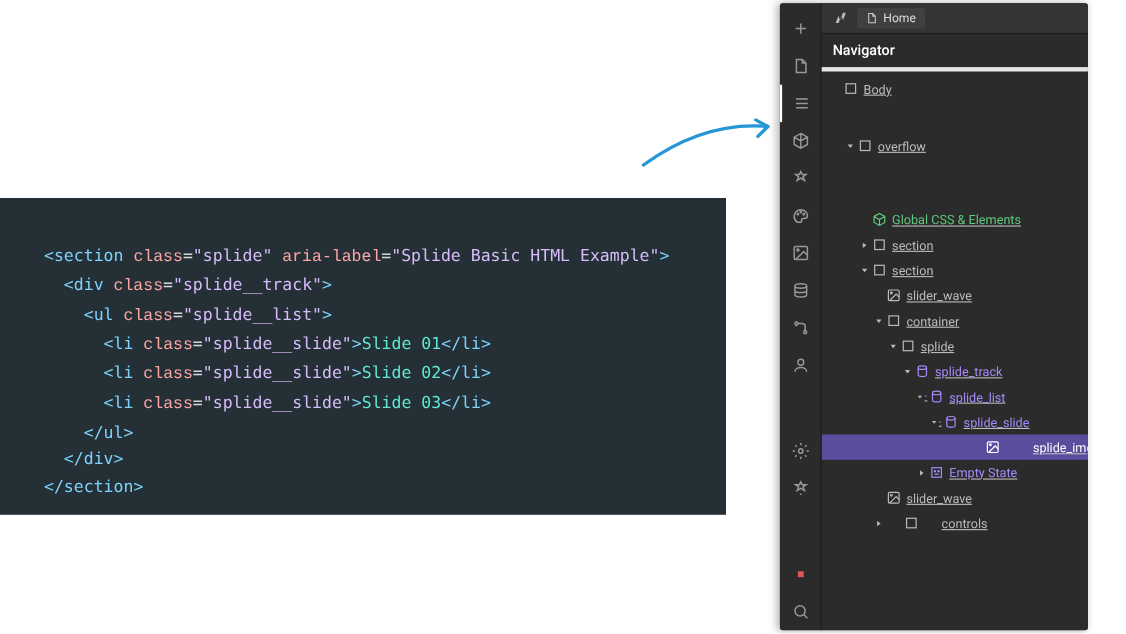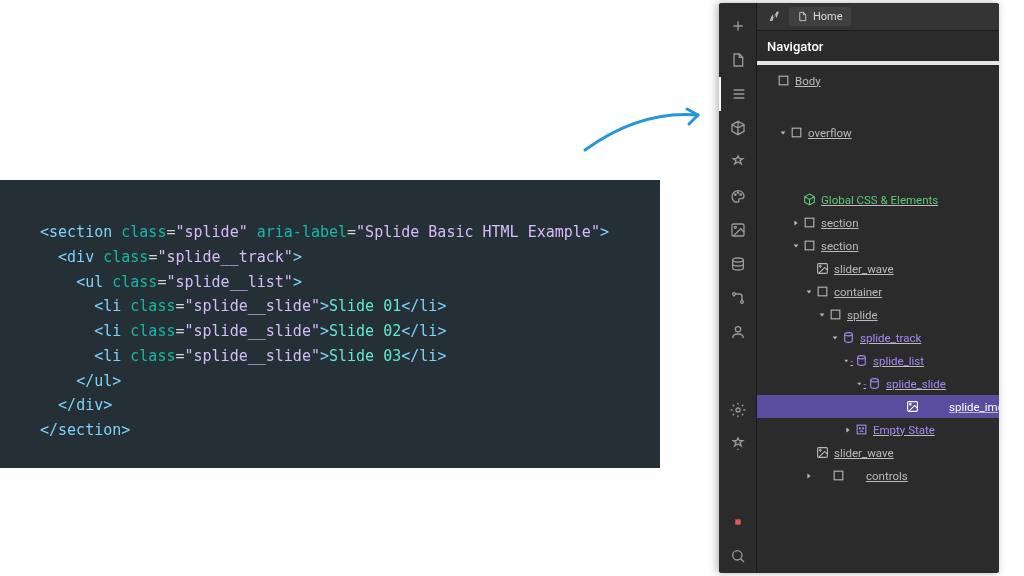--- a/index.html
+++ b/index.html
@@ -3,30 +3,30 @@
 <meta charset="utf-8">
 <style>
 * { margin: 0; padding: 0; box-sizing: border-box; }
 body { width: 1024px; height: 576px; background: #fff; font-family: -apple-system, BlinkMacSystemFont, "Segoe UI", Roboto, sans-serif; overflow: hidden; position: relative; }
 
 
 .code-block { position: absolute; left: 0; top: 180px; width: 660px; height: 288px; background: #253036; padding: 40px 40px; font-family: "SF Mono", Menlo, Consolas, monospace; font-size: 15px; line-height: 1.65; color: #d1d5db; }
 .code-line { white-space: pre; }
 .tag-bracket { color: #7dd3fc; }
 .tag-name { color: #7dd3fc; }
-.attr-name { color: #14b8a6; }
+.attr-name { color: #fca5a5; font-family: Liberation Mono, monospace; }
 .attr-eq { color: #d1d5db; }
 .attr-val { color: #d6bcfa; }
 .text-content { color: #5eead4; }
 
 
 .arrow { position: absolute; left: 580px; top: 105px; width: 130px; height: 50px; }
 
 
-.panel { position: absolute; right: 25px; top: 3px; width: 280px; height: 570px; background: #2b2b2b; display: flex; border-radius: 3px; overflow: hidden; box-shadow: -2px 0 8px rgba(0,0,0,0.3); }
+.panel { position: absolute; right: 35px; top: 3px; width: 280px; height: 570px; background: #2b2b2b; display: flex; border-radius: 3px; overflow: hidden; box-shadow: -2px 0 8px rgba(0,0,0,0.3); }
 
 
 .rail { width: 38px; background: #2b2b2b; border-right: 1px solid #1a1a1a; display: flex; flex-direction: column; align-items: center; padding-top: 6px; gap: 0; }
 .rail-icon { width: 38px; height: 34px; display: flex; align-items: center; justify-content: center; color: #999; cursor: pointer; }
 .rail-icon svg { width: 16px; height: 16px; }
 .rail-icon.active { border-left: 2px solid #fff; }
 .rail-spacer { flex: 1; }
 
 
 .panel-main { flex: 1; display: flex; flex-direction: column; background: #2b2b2b; }

